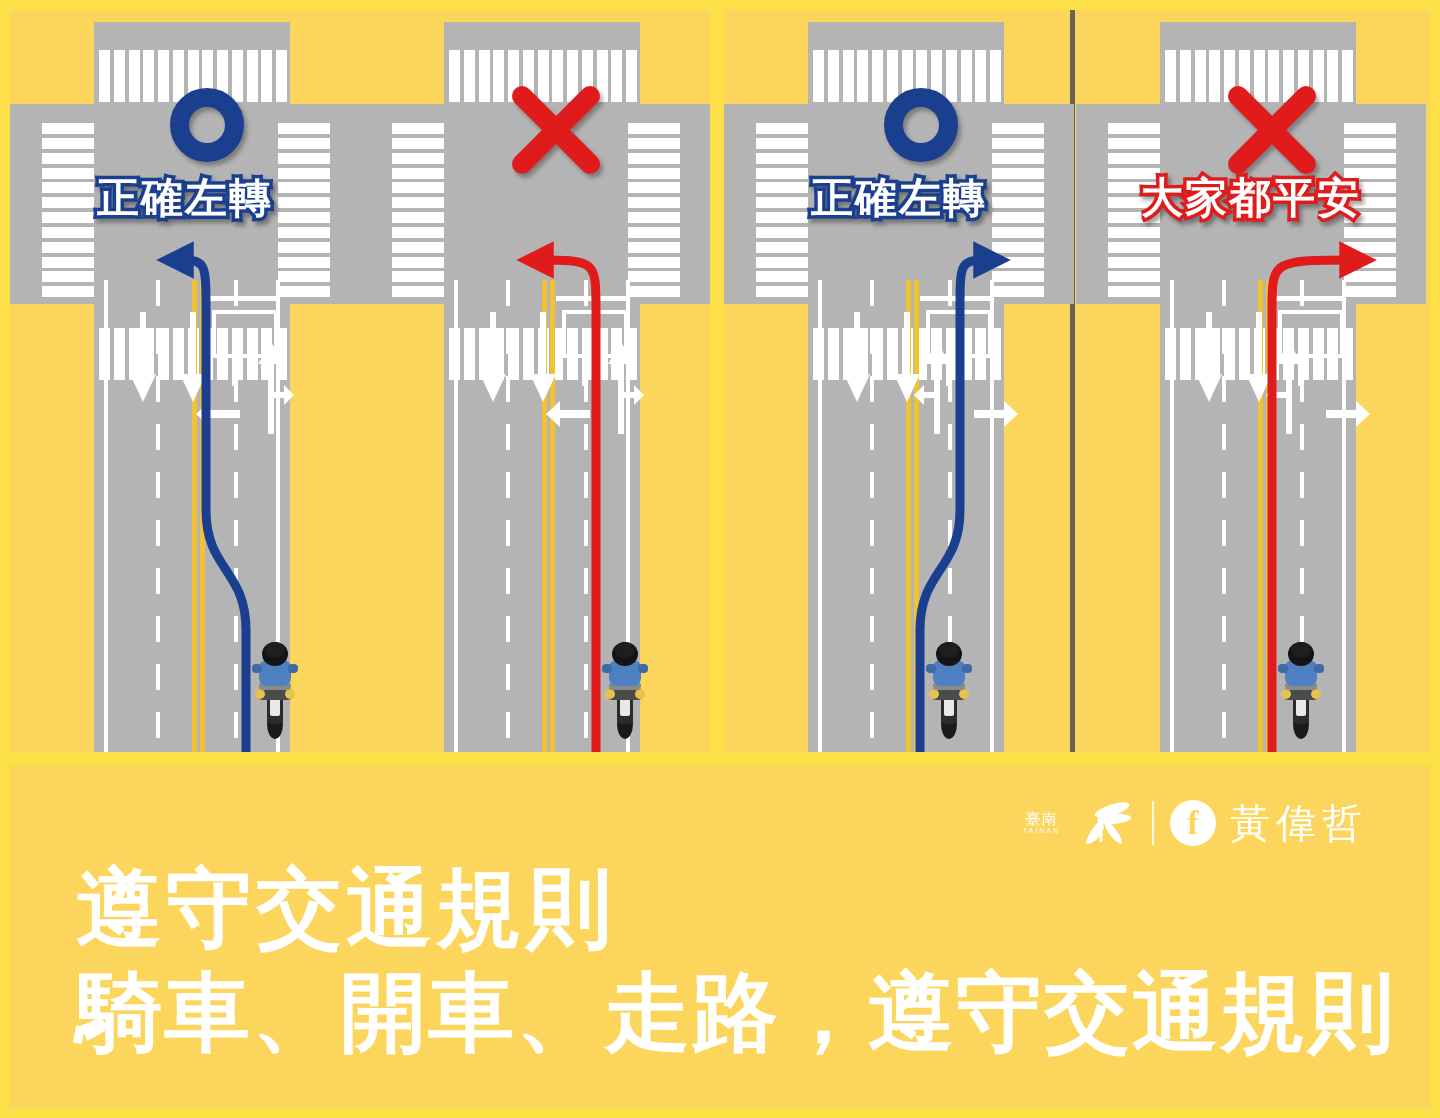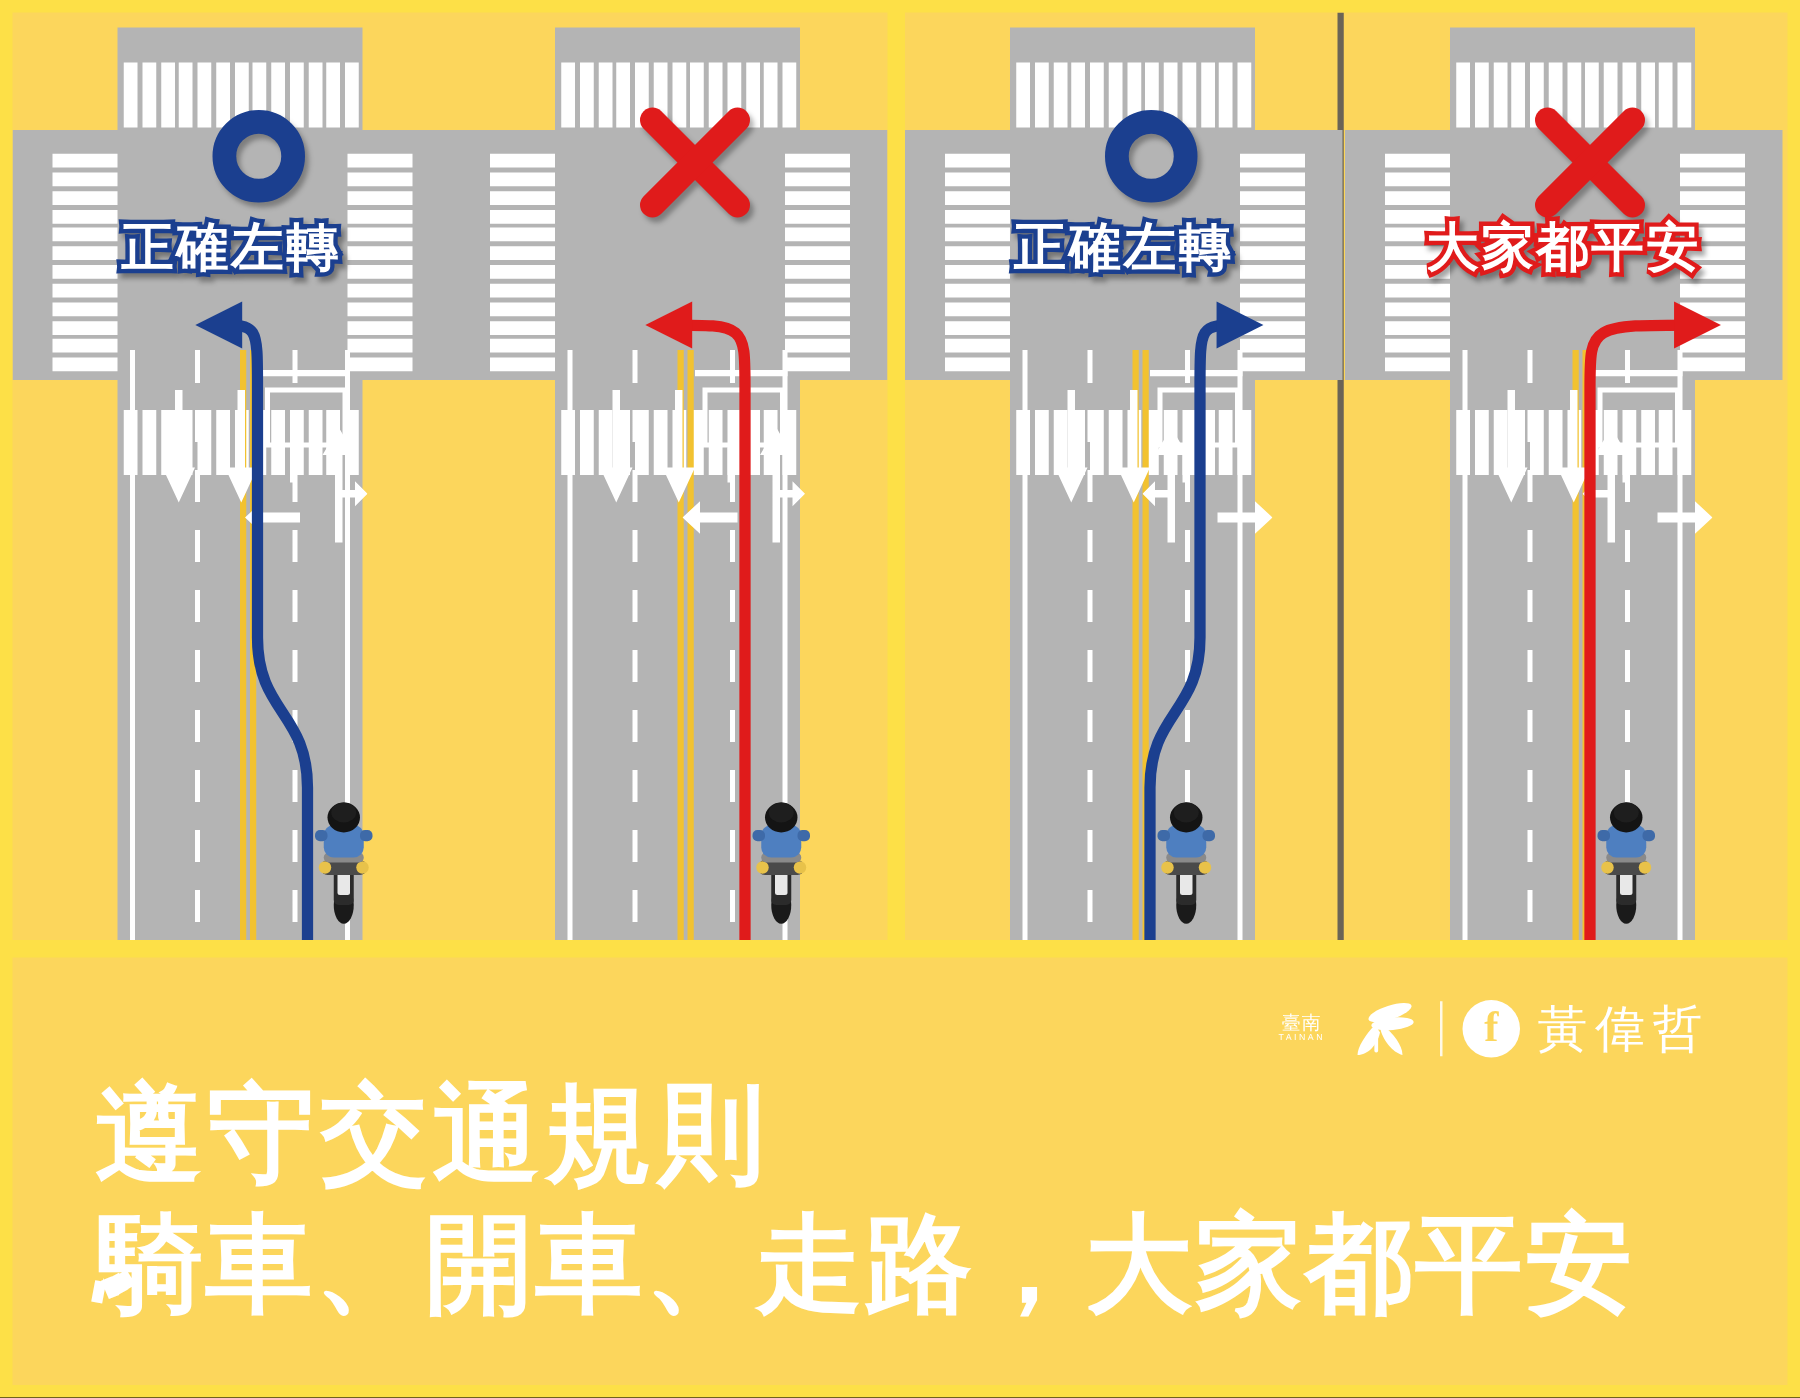--- a/index.html
+++ b/index.html
@@ -714,17 +714,17 @@
       <div class="brand-sep"></div>
 
       <div class="fb-row">
         <div class="fb-circle">f</div>
         <div class="fb-name">黃偉哲</div>
       </div>
     </div>
 
     <div class="slogan">
       <div class="slogan-l1">遵守交通規則</div>
-      <div class="slogan-l2">騎車、開車、走路，大家都平安</div>
+      <div class="slogan-l2">騎車、開車、走路，遵守交通規則</div>
     </div>
   </div>
 
 </div>
 
 </body></html>

